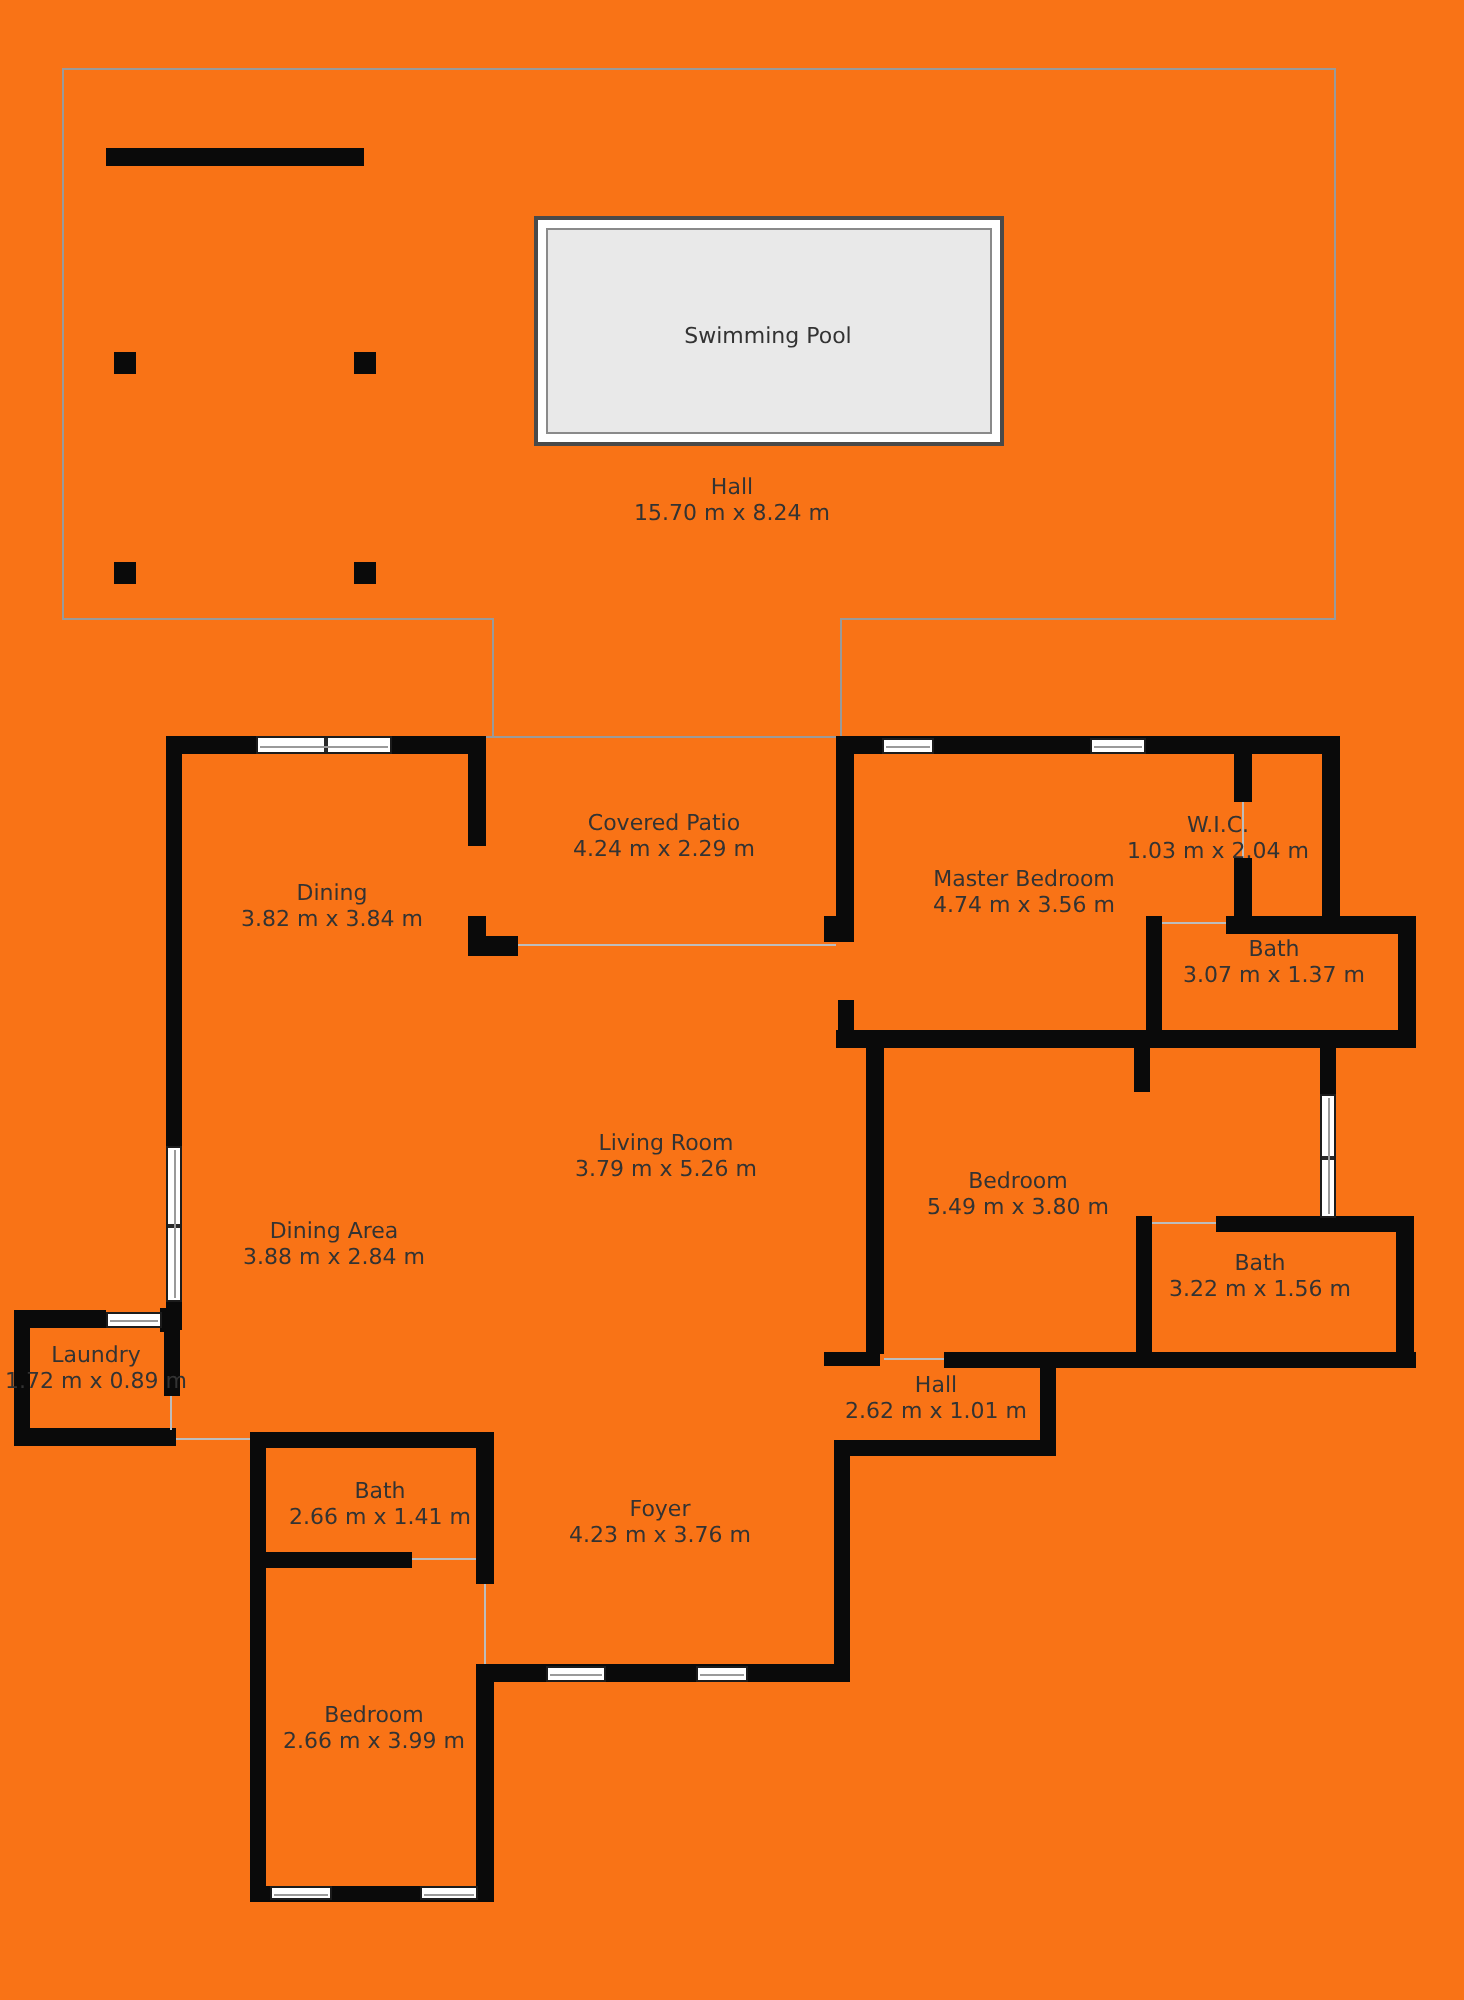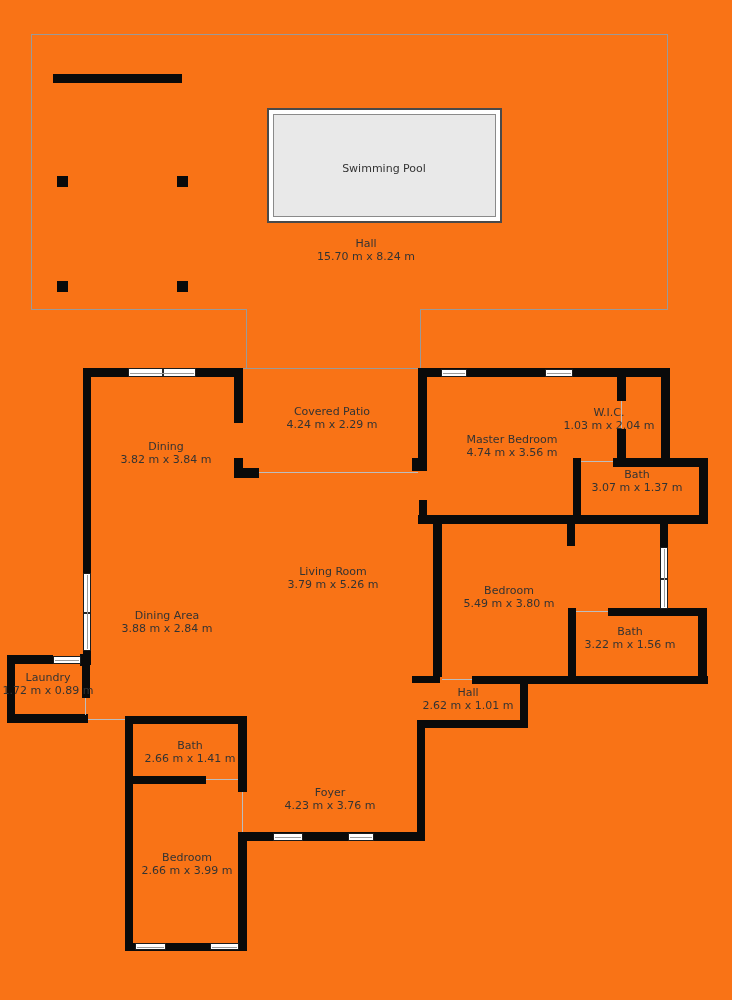--- a/index.html
+++ b/index.html
@@ -163,21 +163,21 @@
     <span>3.22 m x 1.56 m</span>
   </div>
   <div class="lbl" style="left:48px;top:684px">
     <span>Laundry</span>
     <span>1.72 m x 0.89 m</span>
   </div>
   <div class="lbl" style="left:468px;top:699px">
     <span>Hall</span>
     <span>2.62 m x 1.01 m</span>
   </div>
-  <div class="lbl" style="left:330px;top:799px">
+  <div class="lbl" style="left:330px;top:761px">
     <span>Foyer</span>
     <span>4.23 m x 3.76 m</span>
   </div>
   <div class="lbl" style="left:190px;top:752px">
     <span>Bath</span>
     <span>2.66 m x 1.41 m</span>
   </div>
   <div class="lbl" style="left:187px;top:864px">
     <span>Bedroom</span>
     <span>2.66 m x 3.99 m</span>

